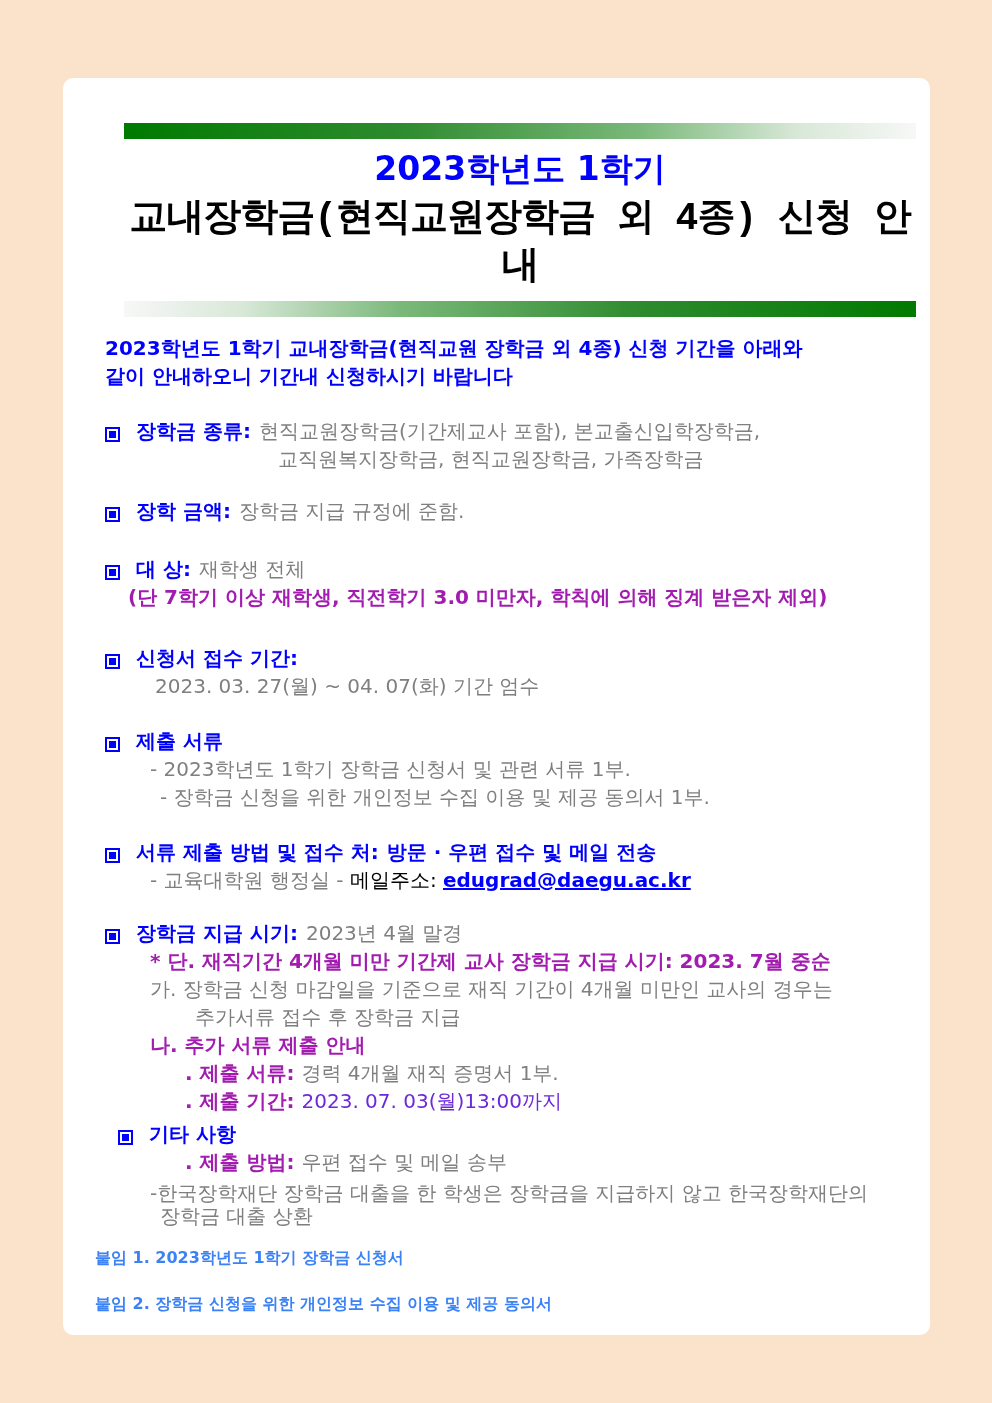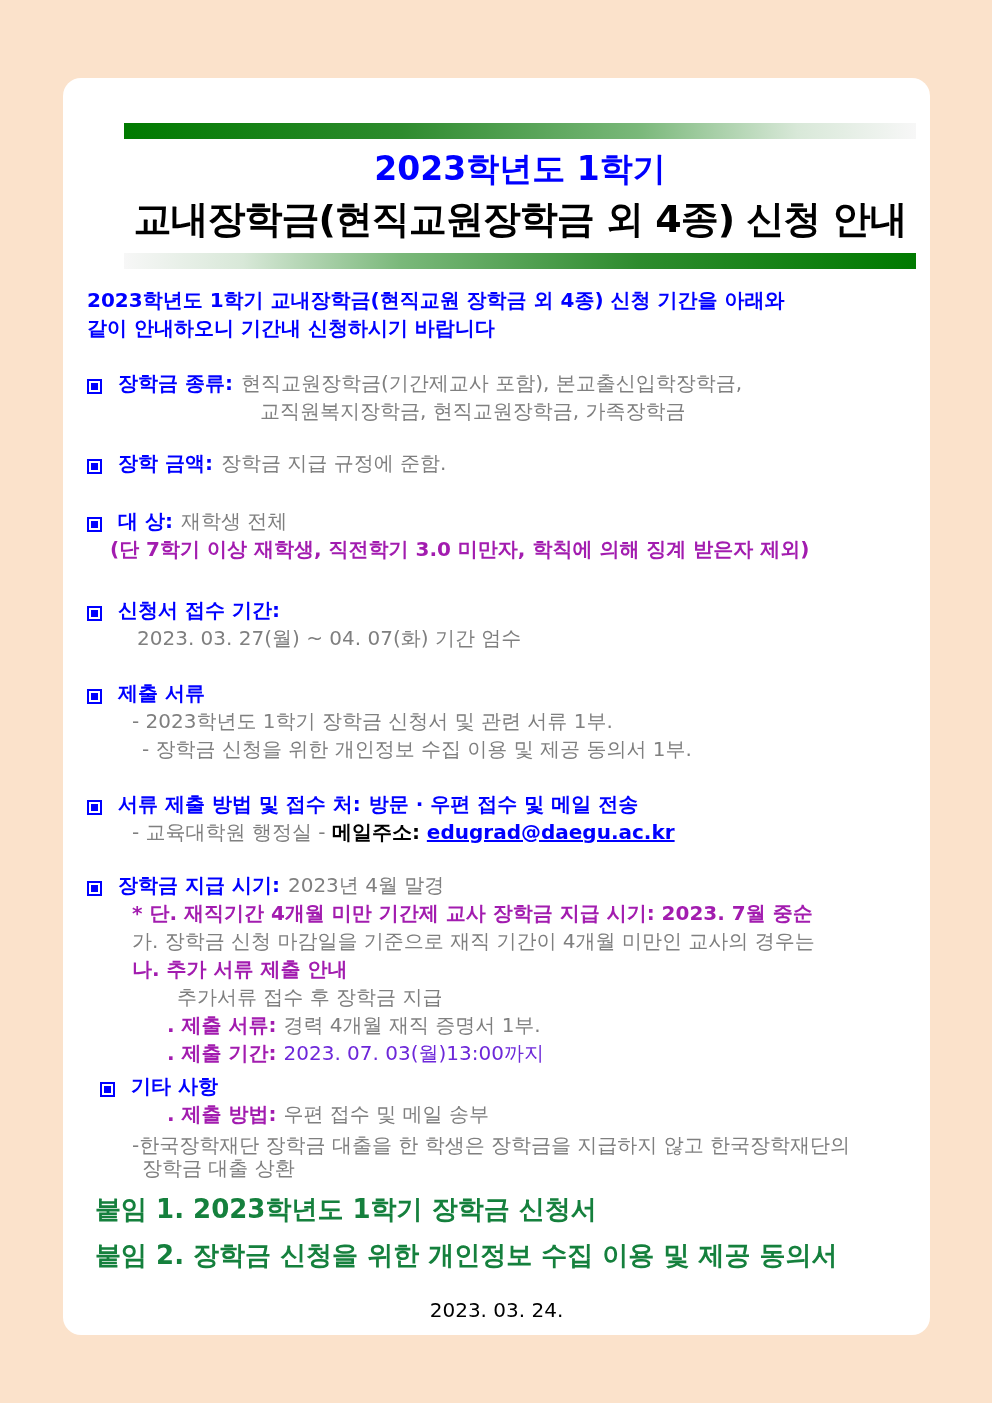--- a/index.html
+++ b/index.html
@@ -5,37 +5,37 @@
   html,body{margin:0;padding:0;}
   body{
     width:992px;height:1403px;
     background:#FBE2CB;
     font-family:"DejaVu Sans","Liberation Sans",sans-serif;
     position:relative;
   }
   .panel{
     position:absolute;left:63px;top:78px;
     width:867px;height:1257px;
-    background:#FFFFFF;border-radius:18px;
+    background:#FFFFFF;border-radius:10px;
     box-sizing:border-box;
     overflow:hidden;
   }
   .header-area{margin:45px 14px 0 61px;text-align:center;}
   .bar{height:16px;}
   .bar-top{background:linear-gradient(90deg,#007A00 0%,#2E8B2E 35%,#7AB87A 65%,#D8E8D8 85%,#F7F7F7 100%);}
   .bar-bottom{background:linear-gradient(90deg,#F7F7F7 0%,#D8E8D8 15%,#7AB87A 35%,#2E8B2E 65%,#007A00 100%);}
   .term{margin-top:10px;color:#0000FF;font-size:33px;font-weight:bold;line-height:40px;}
-  .title{margin:6px 0 10px;color:#000000;font-size:38px;font-weight:bold;line-height:48px;letter-spacing:-1px;}
-  .content{margin:17px 18px 0 24px;font-size:20px;color:#7F7F7F;}
+  .title{margin:6px 0 10px;color:#000000;font-size:38px;font-weight:bold;line-height:48px;letter-spacing:-1px;font-family:Liberation Mono, monospace;}
+  .content{margin:17px 18px 0 42px;font-size:20px;color:#7F7F7F;}
   .line{line-height:28px;}
   .blue{color:#0000FF;font-weight:bold;}
   .red{color:#6d28d9;font-weight:normal;}
   .red-b{color:#a21caf;font-weight:bold;}
   .gray{color:#7F7F7F;font-weight:normal;}
-  .black-b{color:#000000;font-weight:bold;}
+  .black-b{color:#000000;font-weight:normal;}
   .label{margin-right:8px;}
   .bullet{
     display:inline-flex;align-items:center;justify-content:center;
     width:15px;height:15px;box-sizing:border-box;
     border:2px solid #0000FF;margin-right:16px;
     vertical-align:0px;
   }
   .bullet::before{content:"";width:7px;height:7px;background:#0000FF;}
   .sec{margin-top:27px;}
   .sec-24{margin-top:24px;}
@@ -45,21 +45,21 @@
   .sec-5{margin-top:5px;}
   .ind23{padding-left:23px;}
   .ind45{padding-left:45px;}
   .ind50{padding-left:50px;}
   .ind55{padding-left:55px;}
   .ind80{padding-left:80px;}
   .ind90{padding-left:90px;}
   .ind173{padding-left:173px;}
   .ind13{padding-left:13px;}
   .etc-para{line-height:23px;padding-left:55px;text-indent:-10px;margin-top:6px;}
-  .attach{margin:16px 0 0 32px;color:#15803d;font-weight:bold;font-size:26px;line-height:27px;}
+  .attach{margin:16px 0 0 32px;color:#3b82f6;font-weight:bold;font-size:16px;line-height:27px;}
   .attach2{margin-top:19px;}
   .date-line{margin-top:26px;text-align:center;color:#000000;font-size:20px;line-height:30px;}
   .email-link{color:#0000FF;text-decoration:underline;font-weight:bold;cursor:pointer;}
 </style>
 </head>
 <body>
 
 <div class="panel">
 
   <div class="header-area">
@@ -104,22 +104,22 @@
     </div>
     <div class="line ind45">
       <span class="gray">- 교육대학원 행정실 - </span><span class="black-b">메일주소: </span><a href="#" class="email-link">edugrad@daegu.ac.kr</a>
     </div>
 
     <div class="line sec-25">
       <span class="bullet"></span><span class="blue label">장학금 지급 시기:</span><span class="gray">2023년 4월 말경</span>
     </div>
     <div class="line ind45 red-b">* 단. 재직기간 4개월 미만 기간제 교사 장학금 지급 시기: 2023. 7월 중순</div>
     <div class="line ind45 gray">가. 장학금 신청 마감일을 기준으로 재직 기간이 4개월 미만인 교사의 경우는</div>
+    <div class="line ind90 gray">추가서류 접수 후 장학금 지급</div>
     <div class="line ind45 red-b">나. 추가 서류 제출 안내</div>
-    <div class="line ind90 gray">추가서류 접수 후 장학금 지급</div>
     <div class="line ind80">
       <span class="red-b">. 제출 서류: </span><span class="gray">경력 4개월 재직 증명서 1부.</span>
     </div>
     <div class="line ind80">
       <span class="red-b">. 제출 기간: </span><span class="red">2023. 07. 03(월)13:00까지</span>
     </div>
     <div class="line sec-5 ind13">
       <span class="bullet"></span><span class="blue label">기타 사항</span>
     </div>
 

